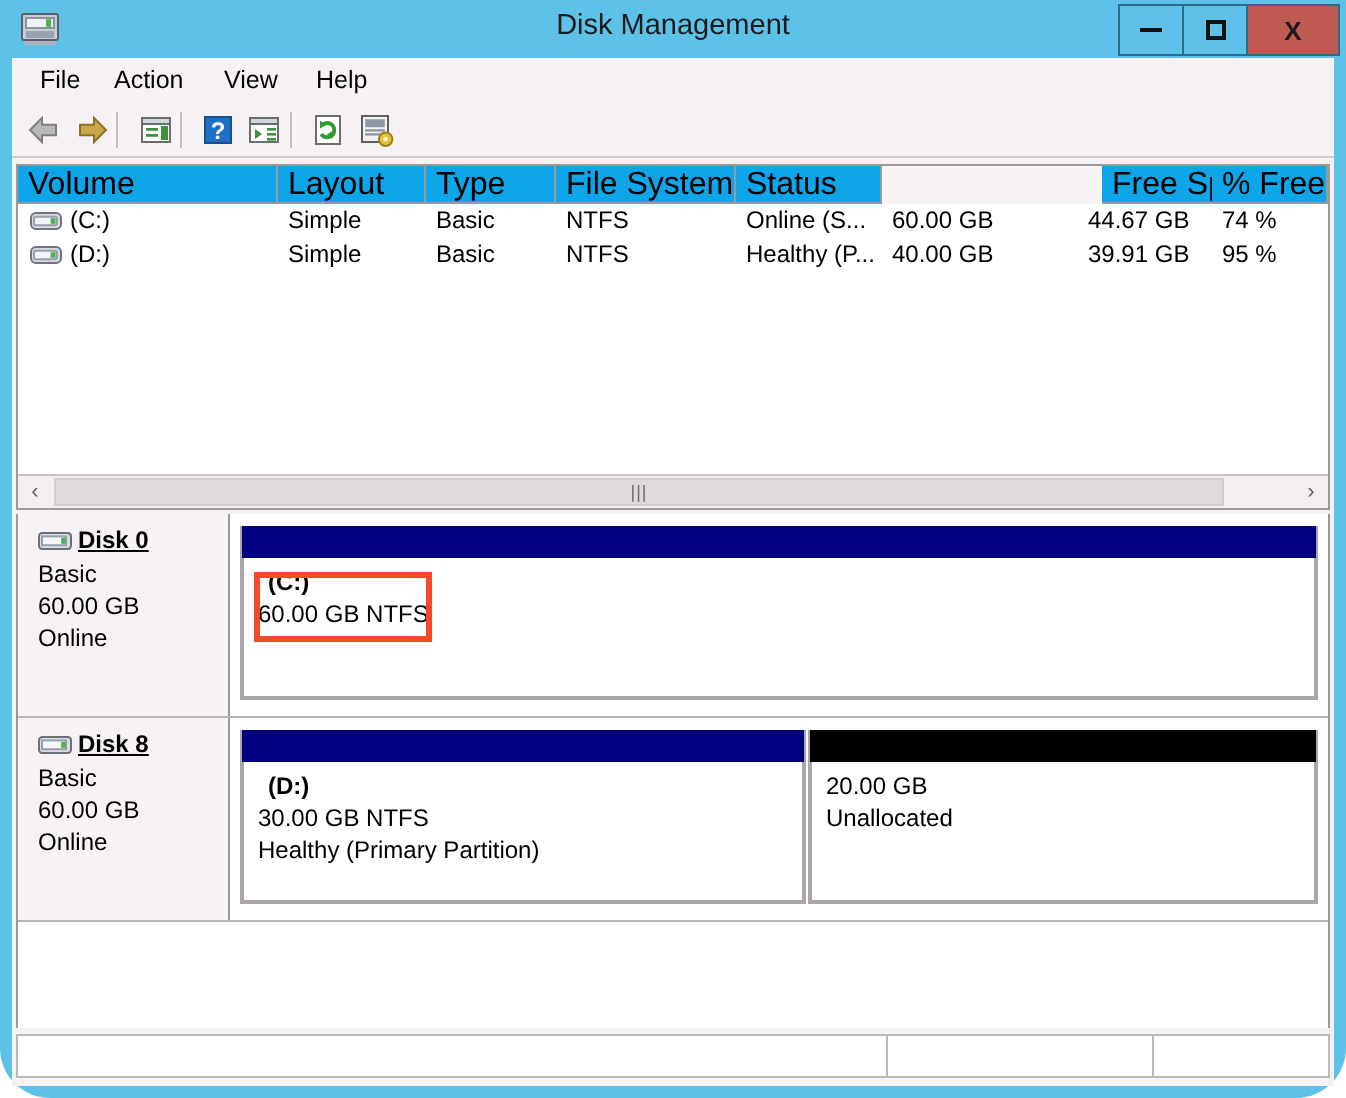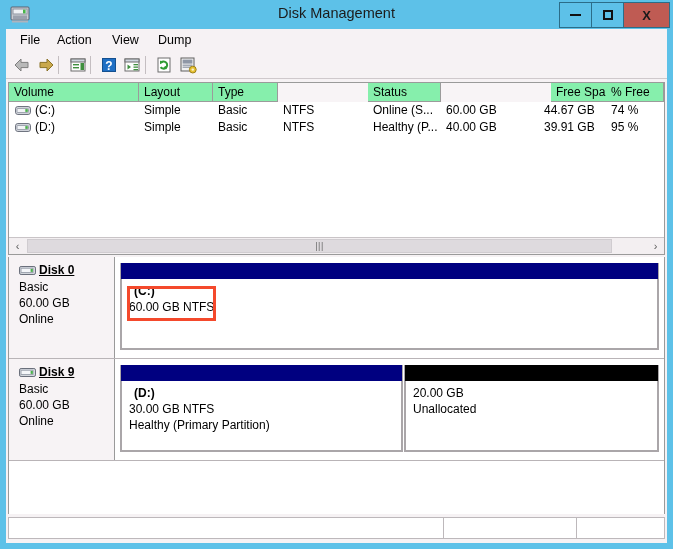--- a/index.html
+++ b/index.html
@@ -16,20 +16,21 @@
     color: #000000;
   }
 
   
   .window {
     position: absolute;
     left: 0; top: 0;
     width: 673px; height: 549px;
     background: #5dc1e8;
     box-sizing: border-box;
+    border-radius: 25px;
   }
 
   
   .titlebar {
     position: absolute;
     left: 0; top: 0;
     width: 673px; height: 29px;
     background: #5dc1e8;
   }
   .app-icon {
@@ -148,23 +149,23 @@
   }
   .vh-cell {
     position: absolute;
     top: 0;
     height: 19px;
     line-height: 19px;
     border-right: 1px solid #9b9b9b;
     border-bottom: 1px solid #9b9b9b;
     box-sizing: border-box;
     padding-left: 5px;
-    font-size: 12px;
+    font-size: 16px;
     color: #000;
-    background: #86efac;
+    background: #0ea5e9;
     overflow: hidden;
     white-space: nowrap;
   }
   .vol-rows {
     position: absolute;
     left: 0; top: 19px;
     width: 655px;
   }
   .vol-row {
     position: relative;
@@ -383,21 +384,21 @@
       <div class="winbtn close">X</div>
     </div>
   </div>
 
   <div class="client">
 
     <div class="menubar">
       <div class="menu-item" style="left:8px">File</div>
       <div class="menu-item" style="left:45px">Action</div>
       <div class="menu-item" style="left:100px">View</div>
-      <div class="menu-item" style="left:146px">Dump</div>
+      <div class="menu-item" style="left:146px">Help</div>
     </div>
 
     <div class="toolbar">
       <div class="tb-sep" style="left:52px"></div>
       <div class="tb-sep" style="left:84px"></div>
       <div class="tb-sep" style="left:139px"></div>
 
       <div class="tb-btn" style="left:6px">
         <svg width="20" height="20" viewBox="0 0 20 20">
           <path d="M9 4 L3 10 L9 16 L9 12.6 L16 12.6 L16 7.4 L9 7.4 Z" fill="#b9b9b9" stroke="#7e7e7e" stroke-width="1"></path>
@@ -452,20 +453,21 @@
         </svg>
       </div>
     </div>
 
     <div class="vol-panel">
 
       <div class="vol-header">
         <div class="vh-cell" style="left:0px;   width:130px">Volume</div>
         <div class="vh-cell" style="left:130px; width:74px">Layout</div>
         <div class="vh-cell" style="left:204px; width:65px">Type</div>
+        <div class="vh-cell" style="left:269px; width:90px">File System</div>
         <div class="vh-cell" style="left:359px; width:73px">Status</div>
         <div class="vh-cell" style="left:542px; width:67px">Free Spa...</div>
         <div class="vh-cell" style="left:597px; width:58px">% Free</div>
       </div>
 
       <div class="vol-rows">
 
         <div class="vol-row">
           <span class="drive-ico">
             <svg width="16" height="11" viewBox="0 0 16 11">
@@ -544,21 +546,21 @@
       <div class="disk-row" style="top:102px; height:102px">
         <div class="disk-info">
           <div class="disk-title">
             <span class="disk-mini-ico">
               <svg width="17" height="11" viewBox="0 0 17 11">
                 <rect x="0.5" y="1.5" width="16" height="8" rx="1.6" fill="#d9dce2" stroke="#6a6f7b"></rect>
                 <rect x="2" y="3.2" width="12" height="4.4" fill="#f4f6f9" stroke="#9aa0ab"></rect>
                 <rect x="11.6" y="3.9" width="2.2" height="3" fill="#4bb14c"></rect>
               </svg>
             </span>
-            <span>Disk 9</span>
+            <span>Disk 8</span>
           </div>
           <div class="disk-meta">Basic</div>
           <div class="disk-meta">60.00 GB</div>
           <div class="disk-meta">Online</div>
         </div>
 
         <div class="disk-graph" style="left:106px; width:549px">
           <div class="part" style="left:5px; top:6px; width:283px; height:87px">
             <div class="part-bar primary"></div>
             <div class="part-body">

